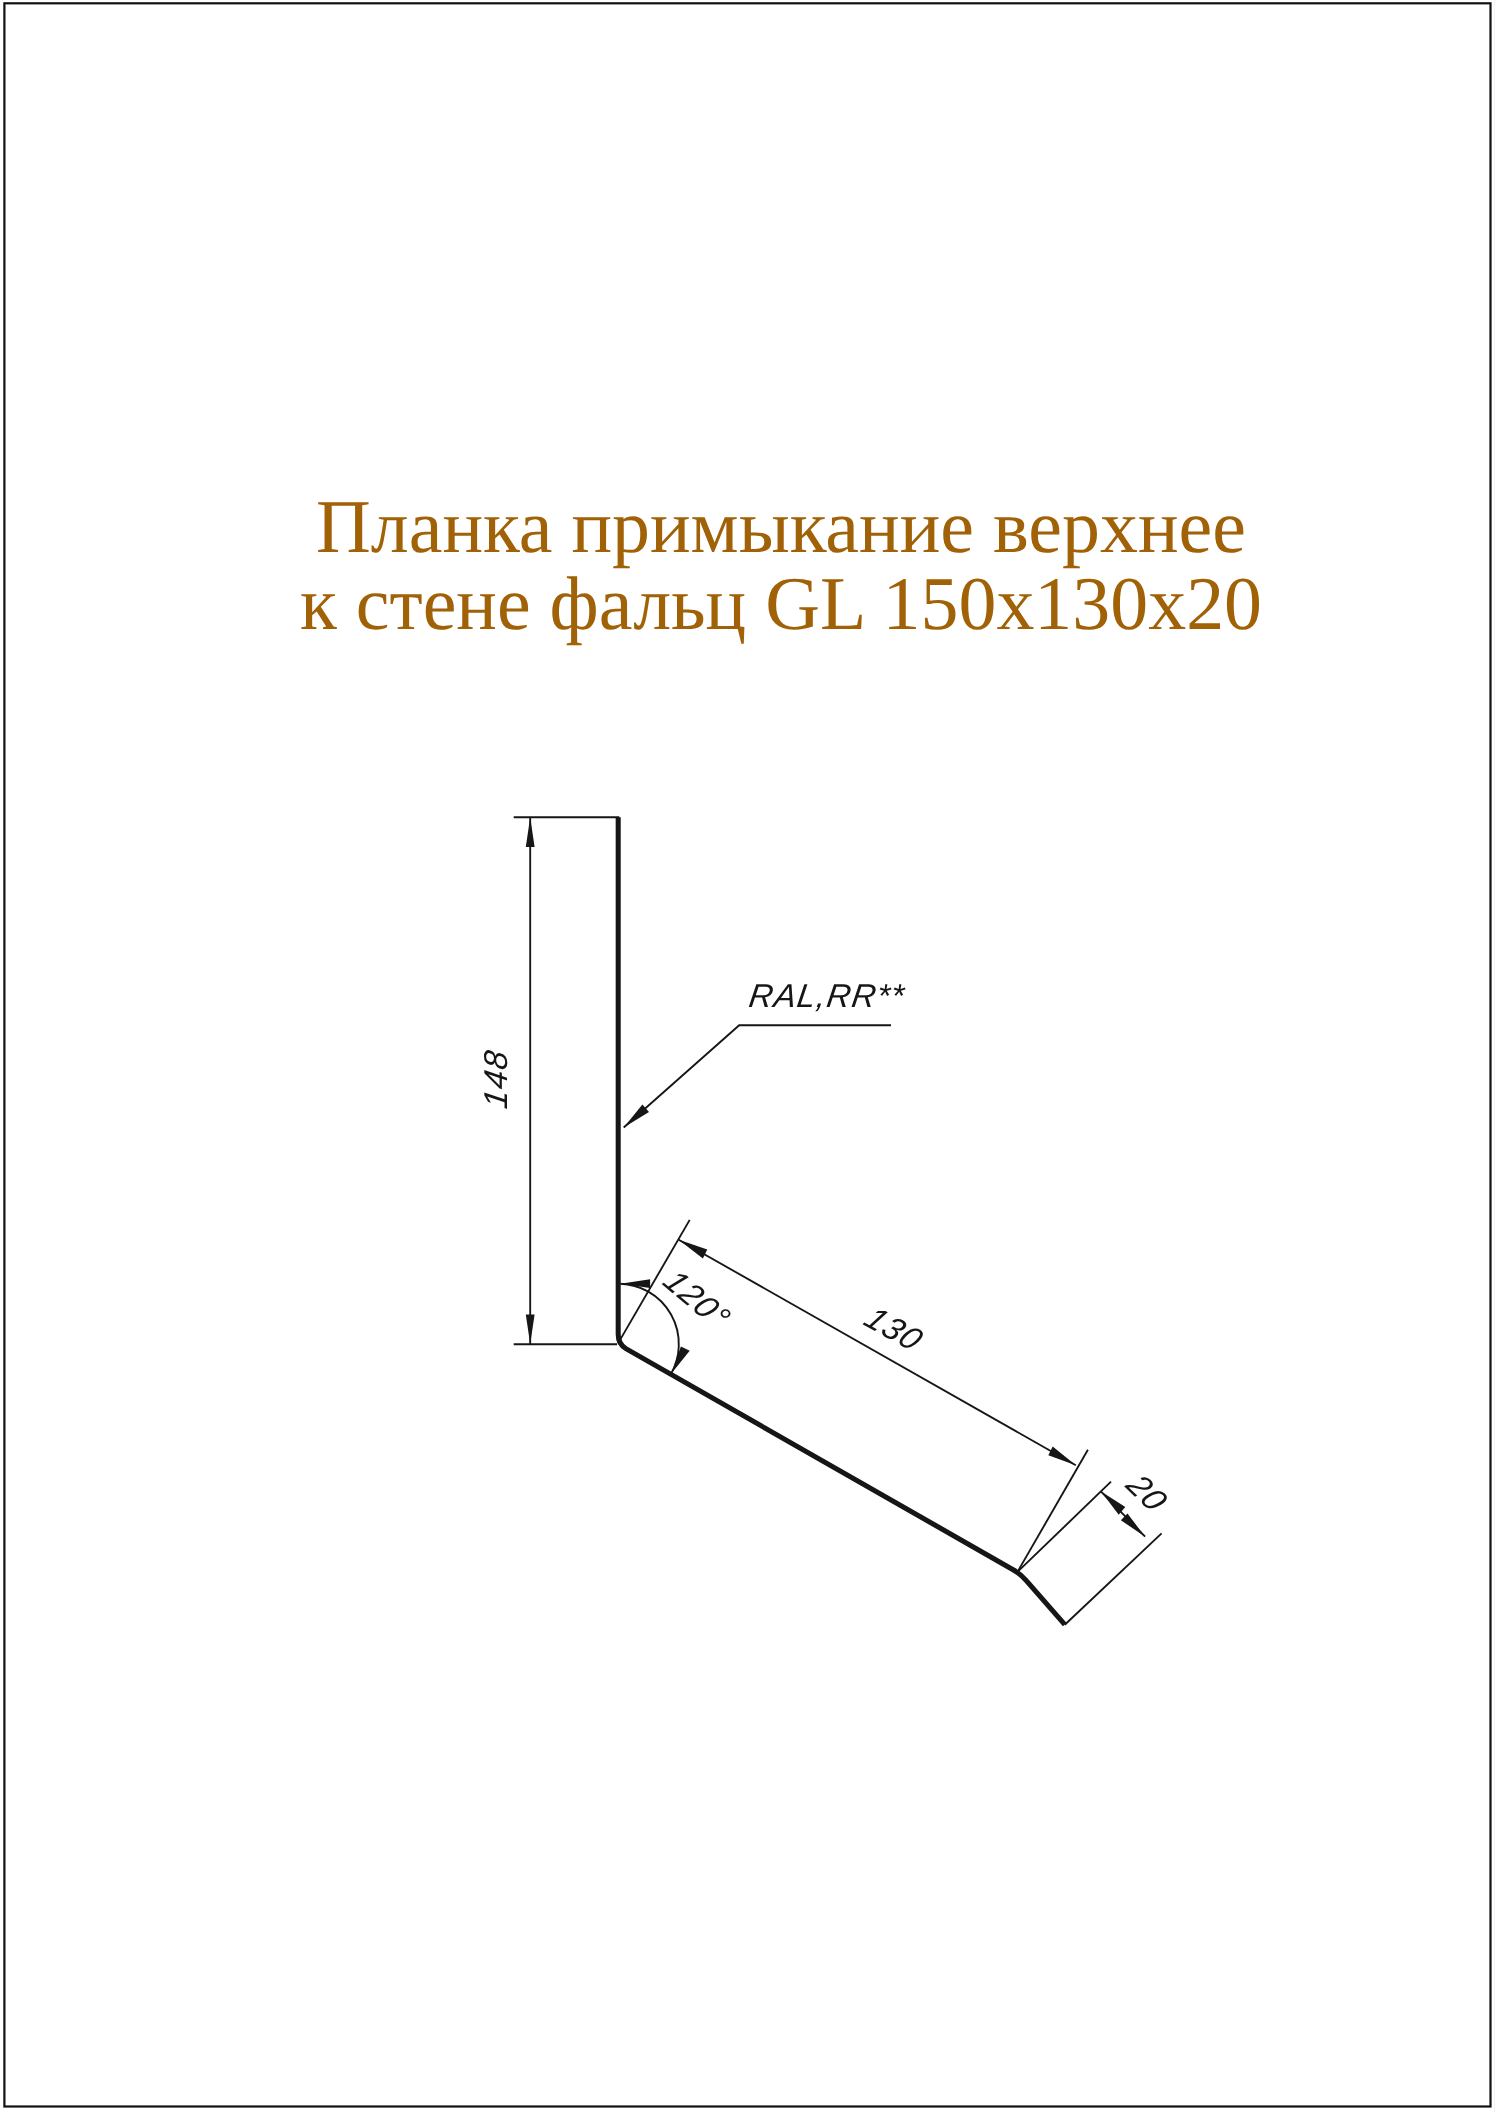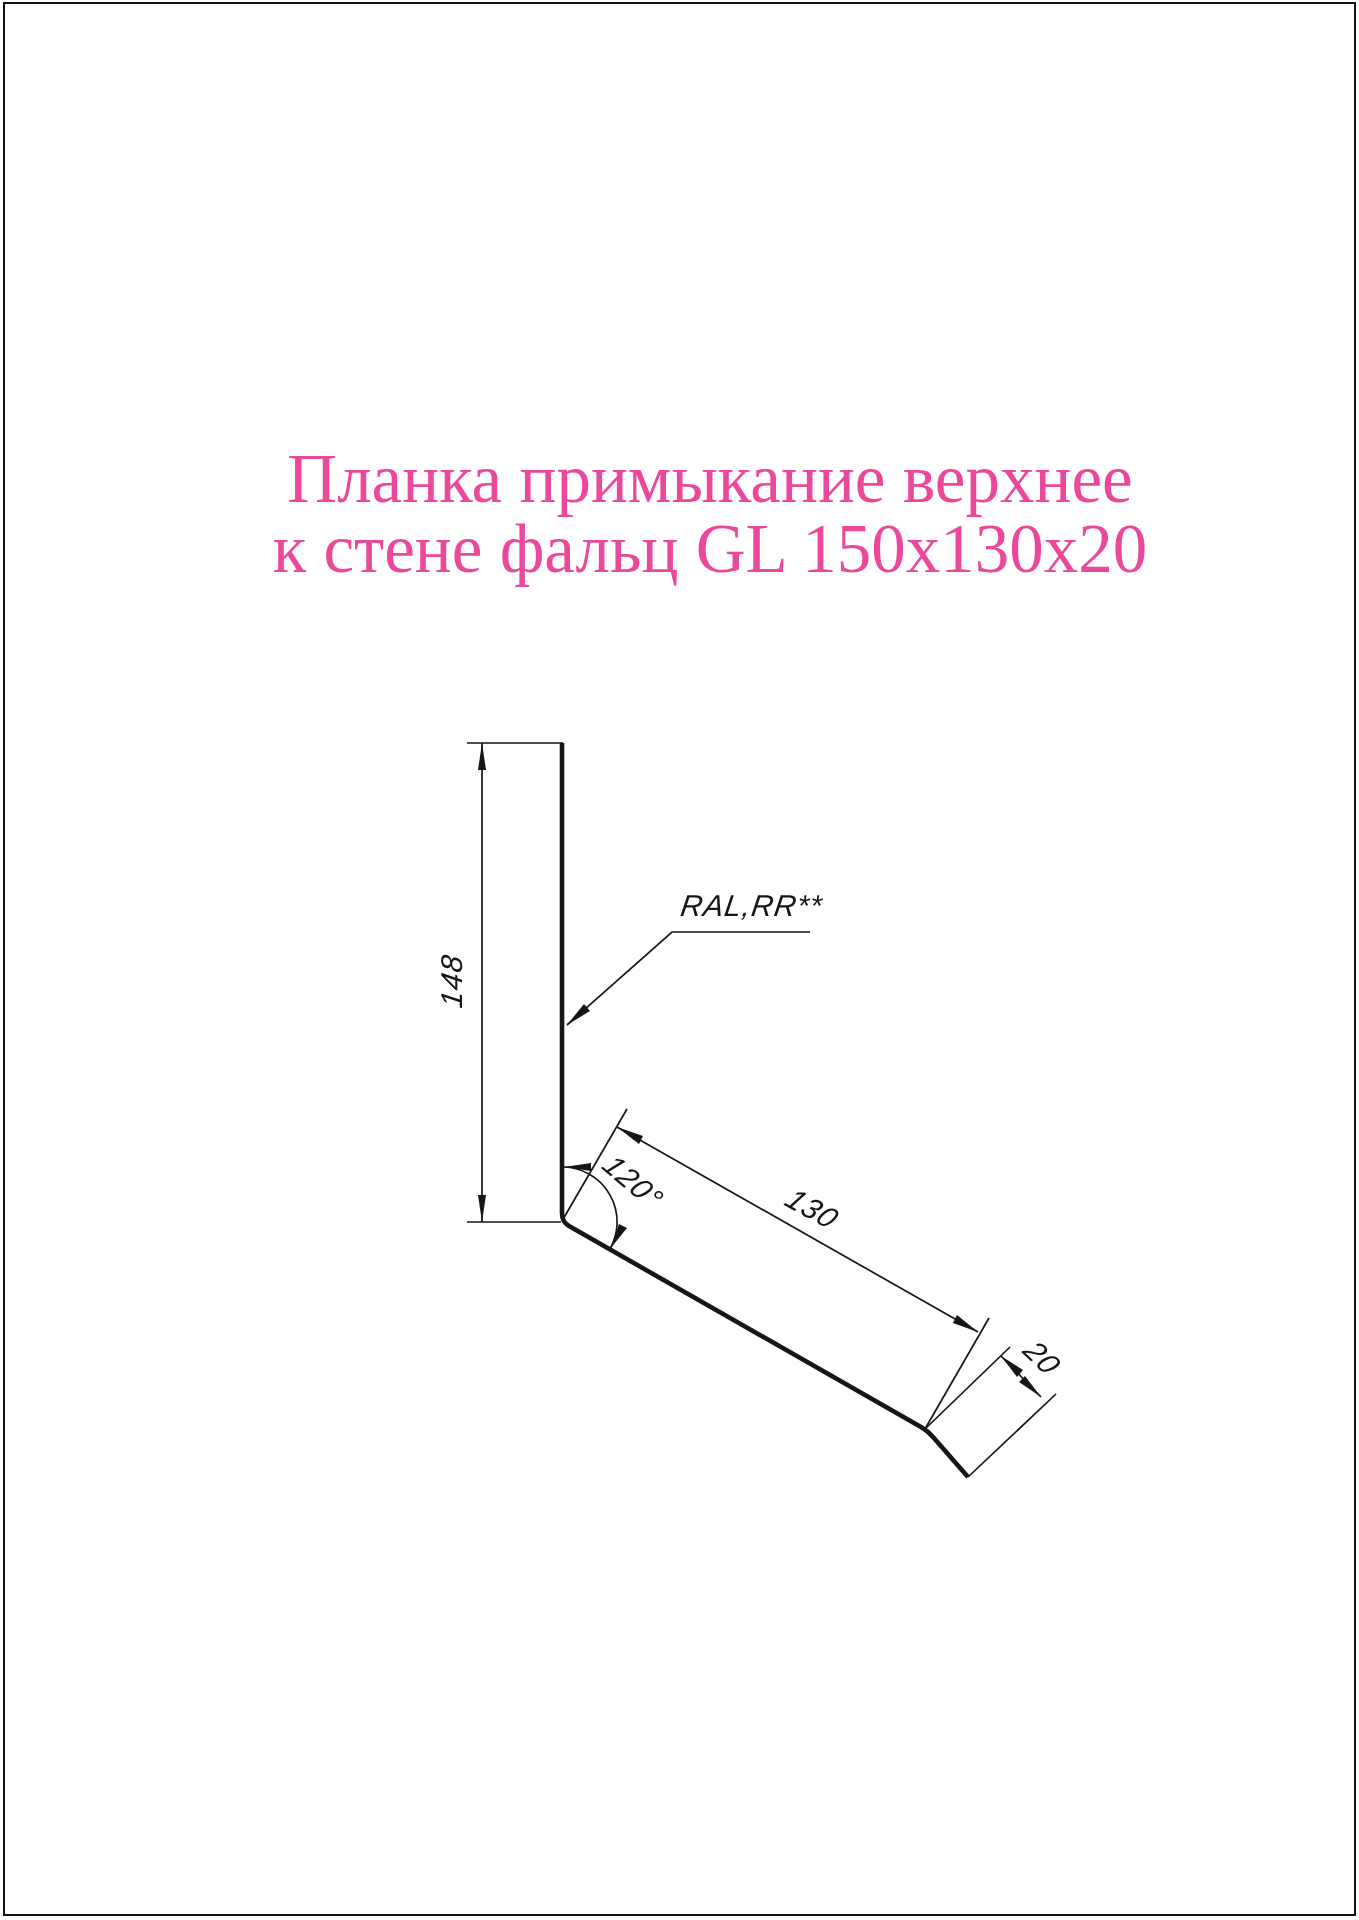--- a/index.html
+++ b/index.html
@@ -15,21 +15,21 @@
     border:2px solid #111;
     pointer-events:none;
   }
   .title{
     position:absolute;
     left:260px;top:444px;width:900px;
     text-align:center;
     font-family:"Liberation Serif",serif;
     font-size:69px;
     line-height:70px;
-    color:#ec4899;
+    color:#a16207;
     white-space:nowrap;
   }
   .drawing-svg{position:absolute;left:0;top:0;}
   .dim-label{
     position:absolute;
     font-family:"Liberation Sans",sans-serif;
     font-style:italic;
     font-size:30px;
     font-weight:400;
     color:#161616;

